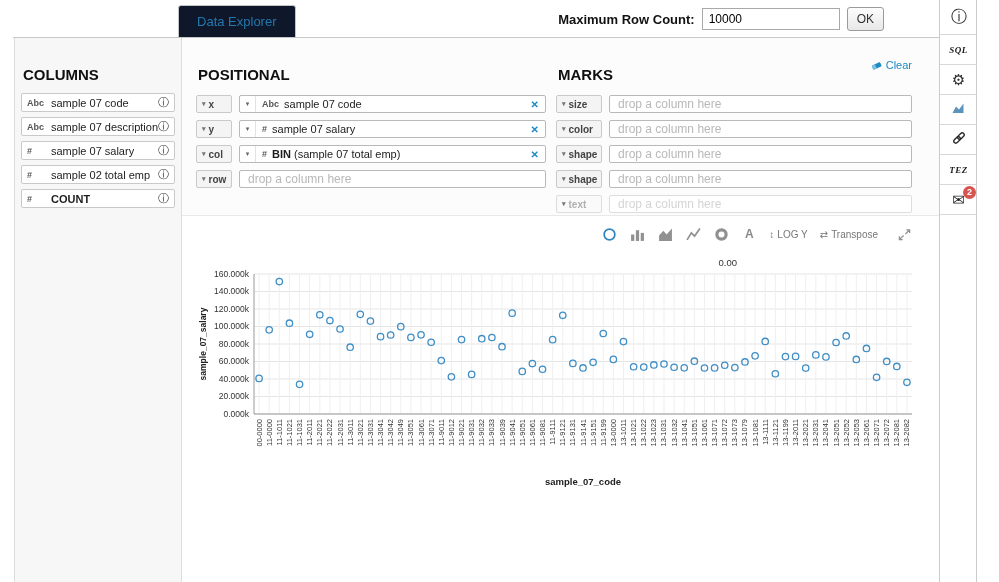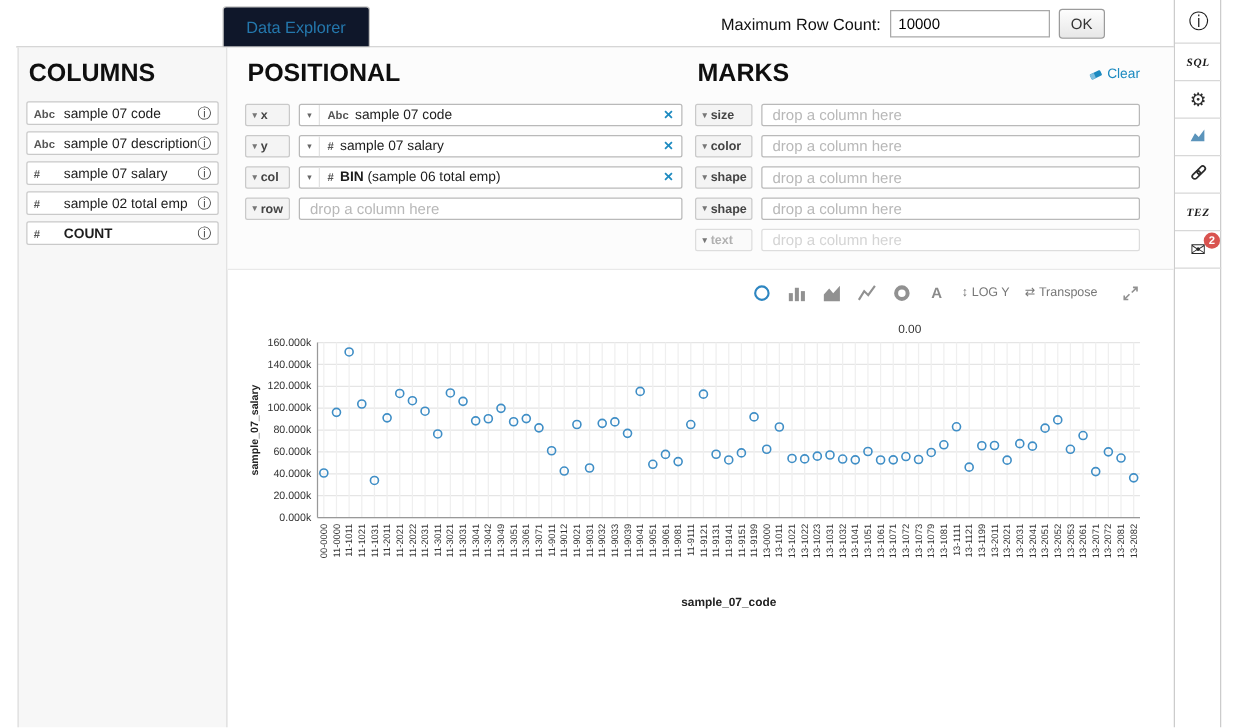--- a/index.html
+++ b/index.html
@@ -12,22 +12,22 @@
            background: #fff; border-bottom: 1px solid #c9c9c9; }
   .tabs { position: absolute; left: 14px; bottom: -1px; display: flex; }
   .tab { height: 33px; line-height: 31px; padding: 0 18px; font-size: 13px;
          border: 1px solid #c5c5c5; cursor: pointer; }
   .tab.active { background: #fff; color: #3a3a3a; font-weight: bold;
                 border-bottom: 1px solid #fff; border-radius: 3px 3px 0 0; }
   .tab.inactive { background: #0f172a; color: #2478ad; margin-left: 2px;
                   border-radius: 3px 3px 0 0; margin-top: 45px; }
   .row-count { position: absolute; right: 68px; top: 7px; display: flex;
                align-items: center; gap: 7px; }
-  .rc-label { font-size: 13px; font-weight: normal; color: #111; }
-  .rc-input { width: 128px; height: 22px; border: 1px solid #a9a9a9; padding: 2px 6px;
+  .rc-label { font-size: 13px; font-weight: bold; color: #111; }
+  .rc-input { width: 138px; height: 22px; border: 1px solid #a9a9a9; padding: 2px 6px;
               font-size: 12px; font-family: "Liberation Sans", sans-serif; }
   .ok-btn { height: 24px; padding: 0 9px; font-size: 12px; color: #333;
             background: linear-gradient(#fdfdfd,#e7e7e7); border: 1px solid #9b9b9b;
             border-radius: 3px; cursor: pointer; font-family: "Liberation Sans", sans-serif; }
 
   
   .right-rail { position: absolute; left: 939px; top: 0; width: 38px; height: 582px;
                 background: #fff; border-left: 1px solid #ccc; border-right: 1px solid #ccc; }
   .rail-info { width: 38px; height: 34px; display: flex; align-items: center;
                justify-content: center; font-size: 16px; color: #1a1a1a; cursor: pointer; }
@@ -39,21 +39,21 @@
                font-family: "Liberation Serif", serif; color: #1a1a1a; font-style: italic; }
   .badge { position: absolute; top: 1px; right: 1px; min-width: 13px; height: 13px;
            border-radius: 7px; background: #d9534f; color: #fff; font-size: 9px;
            font-weight: bold; line-height: 13px; text-align: center; padding: 0 2px; }
 
   
   .columns-panel { position: absolute; left: 14px; top: 38px; width: 168px;
                    height: 544px; background: #f7f7f7;
                    border-left: 1px solid #ddd; border-right: 1px solid #ddd;
                    padding: 8px 6px; }
-  .panel-title { font-size: 20px; font-weight: bold; color: #0f0f0f; margin: 2px 2px 10px; }
+  .panel-title { font-size: 15px; font-weight: bold; color: #0f0f0f; margin: 20px 2px 10px; }
   .col-chip { display: flex; align-items: center; height: 19px; background: #fff;
               border: 1px solid #c9c9c9; border-radius: 2px; margin-bottom: 5px;
               padding: 0 5px; font-size: 11px; cursor: grab; }
   .chip-type { width: 24px; font-size: 9px; font-weight: bold; color: #555; flex: none; }
   .chip-name { white-space: nowrap; overflow: hidden; color: #1c1c1c; }
   .chip-info { margin-left: auto; font-size: 11px; color: #333; cursor: pointer; }
 
   
   .panel-strip { position: absolute; left: 182px; top: 38px; width: 757px; height: 178px;
                  background: #fcfcfc; border-bottom: 1px solid #e9e9e9; }
@@ -211,21 +211,21 @@
         </div>
       </div>
       <div class="srow">
         <div class="stag">
           <span class="caret">▾</span>
           <span>col</span>
         </div>
         <div class="zone filled">
           <span class="zcaret">▾</span>
           <span class="ztype">#</span>
-          <span class="zname"><b>BIN</b><span> (sample 06 total emp)</span></span>
+          <span class="zname"><b>BIN</b><span> (sample 07 total emp)</span></span>
           <span class="zremove">✕</span>
         </div>
       </div>
       <div class="srow">
         <div class="stag">
           <span class="caret">▾</span>
           <span>row</span>
         </div>
         <div class="zone">
           <span class="ph">drop a column here</span>

